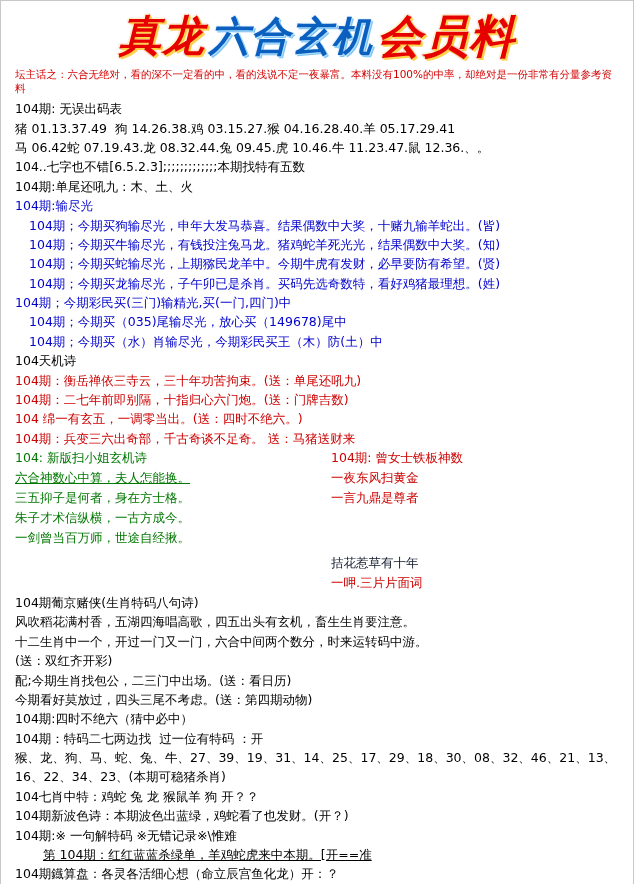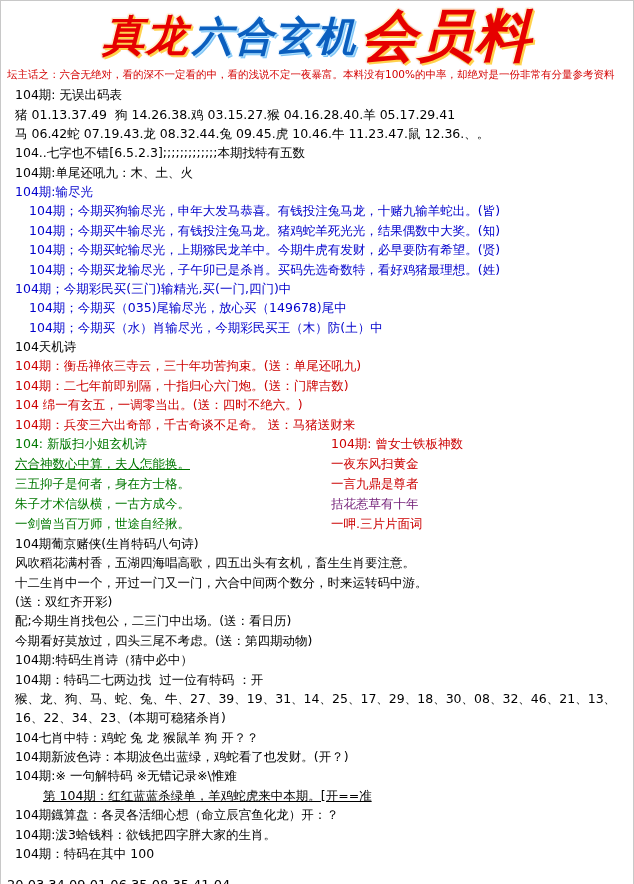--- a/index.html
+++ b/index.html
@@ -43,35 +43,36 @@
   .w2{
     font-size:40px;
     color:#0b5fbf;
     text-shadow:
       1px 1px 0 #aee1ff,
       2px 2px 0 #7fc4f5,
       -1px -1px 0 #eaf6ff;
     margin:4px 4px;
   }
   .w3{
-    font-size:56px;
+    font-size:45px;
     color:#e60000;
     text-shadow:
       1px 1px 0 #ffd24d,
       2px 2px 0 #ffd24d,
       -1px -1px 0 #fff7cc,
       0 0 2px #b30000;
   }
   
   .notice{
     color:#d40000;
     font-size:10.5px;
     line-height:1.35;
     padding:0 18px 2px 6px;
     text-align:left;
+    margin-left:8px;
   }
   
   .body{
     padding:2px 6px 8px 14px;
     font-size:12.5px;
     line-height:1.55;
   }
   .line{white-space:pre-wrap;}
   .ind1{padding-left:14px;}
   .ind2{padding-left:28px;text-decoration:underline;}
@@ -111,21 +112,21 @@
   <div class="notice">坛主话之：六合无绝对，看的深不一定看的中，看的浅说不定一夜暴富。本料没有100%的中率，却绝对是一份非常有分量参考资料</div>
 
   <div class="body">
     <div id="sections-top">
         <div class="line black">104期: 无误出码表</div>
         <div class="line black">猪 01.13.37.49  狗 14.26.38.鸡 03.15.27.猴 04.16.28.40.羊 05.17.29.41</div>
         <div class="line black">马 06.42蛇 07.19.43.龙 08.32.44.兔 09.45.虎 10.46.牛 11.23.47.鼠 12.36.、。</div>
         <div class="line black">104..七字也不错[6.5.2.3];;;;;;;;;;;;;本期找特有五数</div>
         <div class="line black">104期:单尾还吼九：木、土、火</div>
         <div class="line blue">104期:输尽光</div>
-        <div class="line blue ind1">104期；今期买狗输尽光，申年大发马恭喜。有钱投注兔马龙，十赌九输羊蛇出。(皆)</div>
+        <div class="line blue ind1">104期；今期买狗输尽光，申年大发马恭喜。结果偶数中大奖，十赌九输羊蛇出。(皆)</div>
         <div class="line blue ind1">104期；今期买牛输尽光，有钱投注兔马龙。猪鸡蛇羊死光光，结果偶数中大奖。(知)</div>
         <div class="line blue ind1">104期；今期买蛇输尽光，上期猕民龙羊中。今期牛虎有发财，必早要防有希望。(贤)</div>
         <div class="line blue ind1">104期；今期买龙输尽光，子午卯已是杀肖。买码先选奇数特，看好鸡猪最理想。(姓)</div>
         <div class="line blue">104期；今期彩民买(三门)输精光,买(一门,四门)中</div>
         <div class="line blue ind1">104期；今期买（035)尾输尽光，放心买（149678)尾中</div>
         <div class="line blue ind1">104期；今期买（水）肖输尽光，今期彩民买王（木）防(土）中</div>
         <div class="line black">104天机诗</div>
         <div class="line red">104期：衡岳禅依三寺云，三十年功苦拘束。(送：单尾还吼九)</div>
         <div class="line red">104期：二七年前即别隔，十指归心六门炮。(送：门牌吉数)</div>
         <div class="line red">104 绵一有玄五，一调零当出。(送：四时不绝六。)</div>
@@ -140,34 +141,34 @@
             <div class="tc-line" style="color: rgb(0, 119, 0);">三五抑子是何者，身在方士格。</div>
             <div class="tc-line" style="color: rgb(0, 119, 0);">朱子才术信纵横，一古方成今。</div>
             <div class="tc-line" style="color: rgb(0, 119, 0);">一剑曾当百万师，世途自经揪。</div>
           </div>
       </div>
       <div class="col right">
         <div class="tc-head" style="color: rgb(204, 0, 0);">104期: 曾女士铁板神数</div>
         <div id="poem-right-lines">
             <div class="tc-line" style="color: rgb(204, 0, 0);">一夜东风扫黄金</div>
             <div class="tc-line" style="color: rgb(204, 0, 0);">一言九鼎是尊者</div>
-            <div class="tc-line" style="color: #701a75;">拮花惹草有十年</div>
+            <div class="tc-line" style="color: #0f172a; margin-top: 45px;">拮花惹草有十年</div>
             <div class="tc-line" style="color: rgb(204, 0, 0);">一呷.三片片面词</div>
           </div>
       </div>
     </div>
 
     <div id="sections-bottom">
         <div class="line black">104期葡京赌侠(生肖特码八句诗)</div>
         <div class="line black">风吹稻花满村香，五湖四海唱高歌，四五出头有玄机，畜生生肖要注意。</div>
         <div class="line black">十二生肖中一个，开过一门又一门，六合中间两个数分，时来运转码中游。</div>
         <div class="line black">(送：双红齐开彩)</div>
         <div class="line black">配;今期生肖找包公，二三门中出场。(送：看日历)</div>
         <div class="line black">今期看好莫放过，四头三尾不考虑。(送：第四期动物)</div>
-        <div class="line black">104期:特码生肖诗（猜中必中）</div>
+        <div class="line black">104期:四时不绝六（猜中必中）</div>
         <div class="line black">104期：特码二七两边找  过一位有特码 ：开</div>
         <div class="line black">猴、龙、狗、马、蛇、兔、牛、27、39、19、31、14、25、17、29、18、30、08、32、46、21、13、</div>
         <div class="line black">16、22、34、23、(本期可稳猪杀肖)</div>
         <div class="line black">104七肖中特：鸡蛇 兔 龙 猴鼠羊 狗 开？？</div>
         <div class="line black">104期新波色诗：本期波色出蓝绿，鸡蛇看了也发财。(开？)</div>
         <div class="line black">104期:※ 一句解特码 ※无错记录※\惟难</div>
         <div class="line black ind2">第 104期：红红蓝蓝杀绿单，羊鸡蛇虎来中本期。[开==准</div>
         <div class="line black">104期鐡算盘：各灵各活细心想（命立辰宫鱼化龙）开：？</div>
         <div class="line black">104期:泼3蛤钱料：欲钱把四字胖大家的生肖。</div>
         <div class="line black">104期：特码在其中 100</div>

